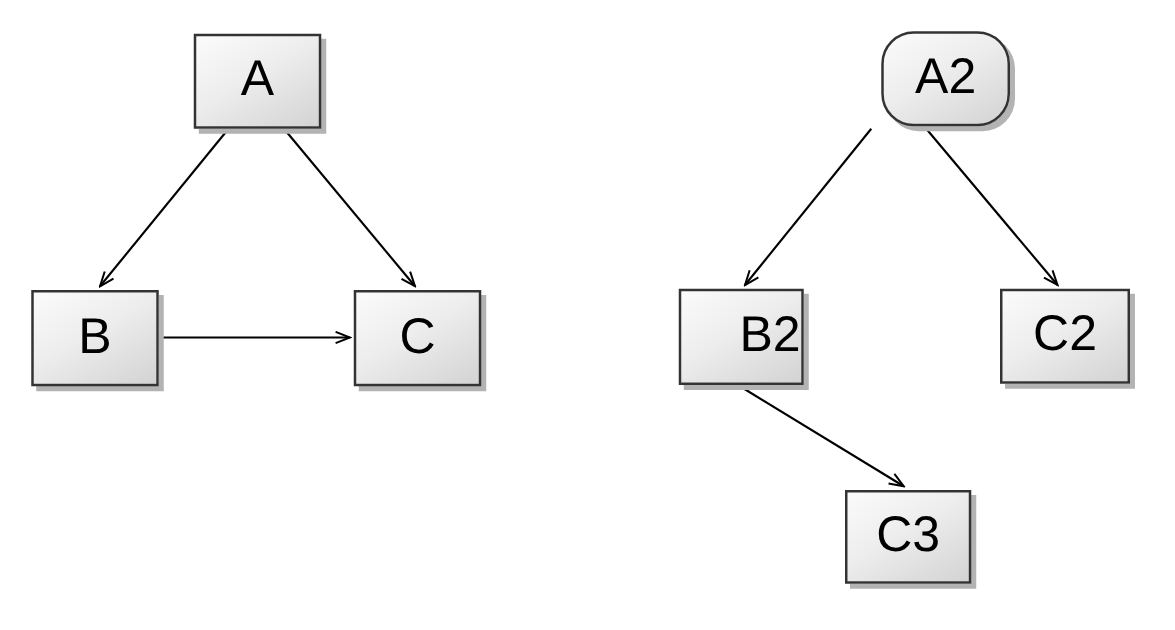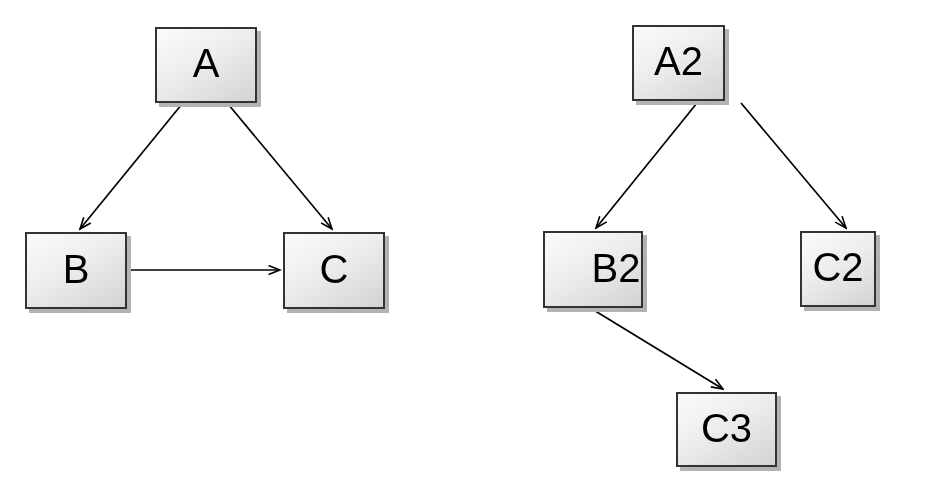--- a/index.html
+++ b/index.html
@@ -62,26 +62,26 @@
   <div id="nodes-layer">
       <div class="node" style="left: 155px; top: 27px; width: 102px; height: 76px;">
         <span class="node-label">A</span>
       </div>
       <div class="node" style="left: 25px; top: 232px; width: 102px; height: 77px;">
         <span class="node-label">B</span>
       </div>
       <div class="node" style="left: 283px; top: 232px; width: 102px; height: 77px;">
         <span class="node-label">C</span>
       </div>
-      <div class="node" style="left: 632px; top: 25px; width: 93px; height: 76px;">
+      <div class="node" style="left: 705px; top: 25px; width: 103px; height: 76px; border-radius: 26px;">
         <span class="node-label">A2</span>
       </div>
       <div class="node" style="left: 543px; top: 231px; width: 100px; height: 77px; padding-left: 46px;">
         <span class="node-label">B2</span>
       </div>
-      <div class="node" style="left: 800px; top: 231px; width: 76px; height: 76px;">
+      <div class="node" style="left: 800px; top: 231px; width: 104px; height: 76px;">
         <span class="node-label">C2</span>
       </div>
       <div class="node" style="left: 676px; top: 392px; width: 101px; height: 75px;">
         <span class="node-label">C3</span>
       </div>
     </div>
 </div>
 
 </body></html>

